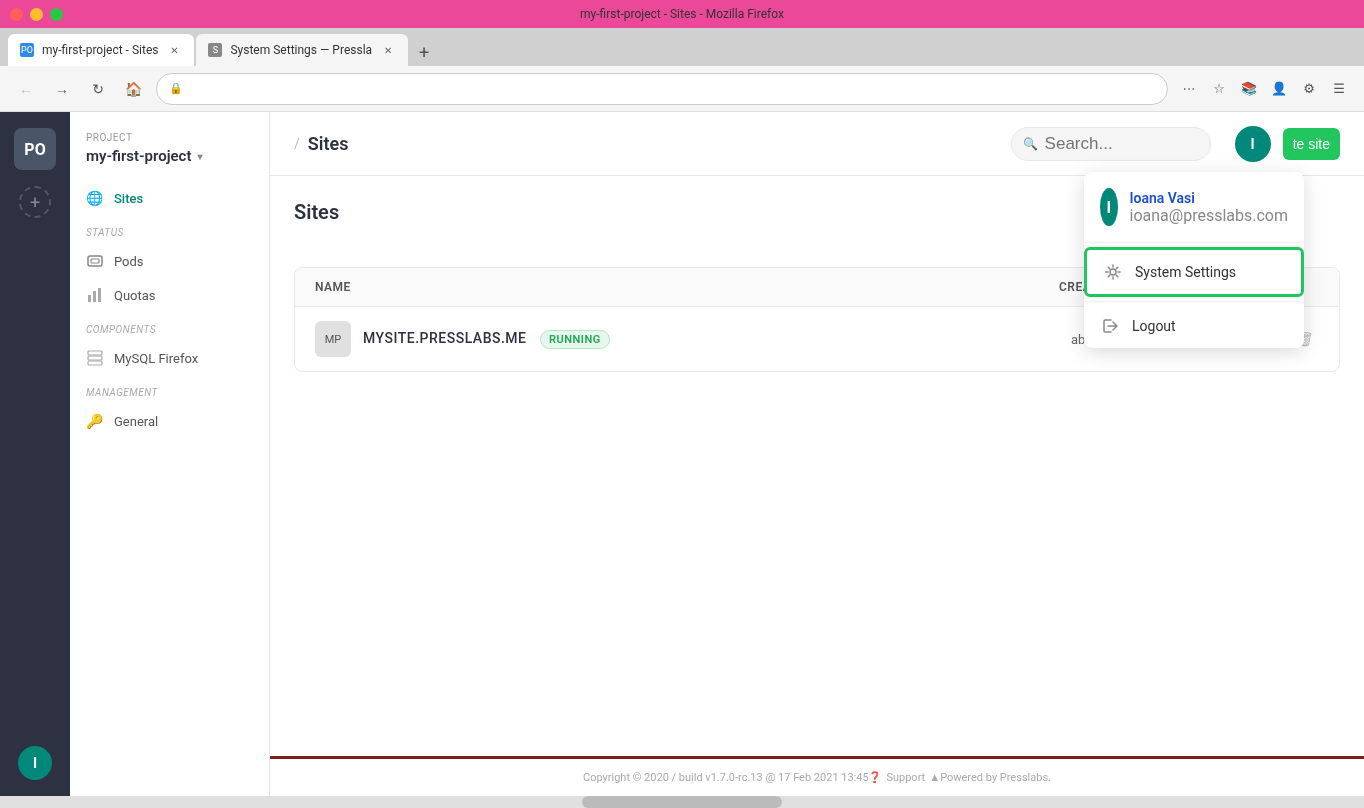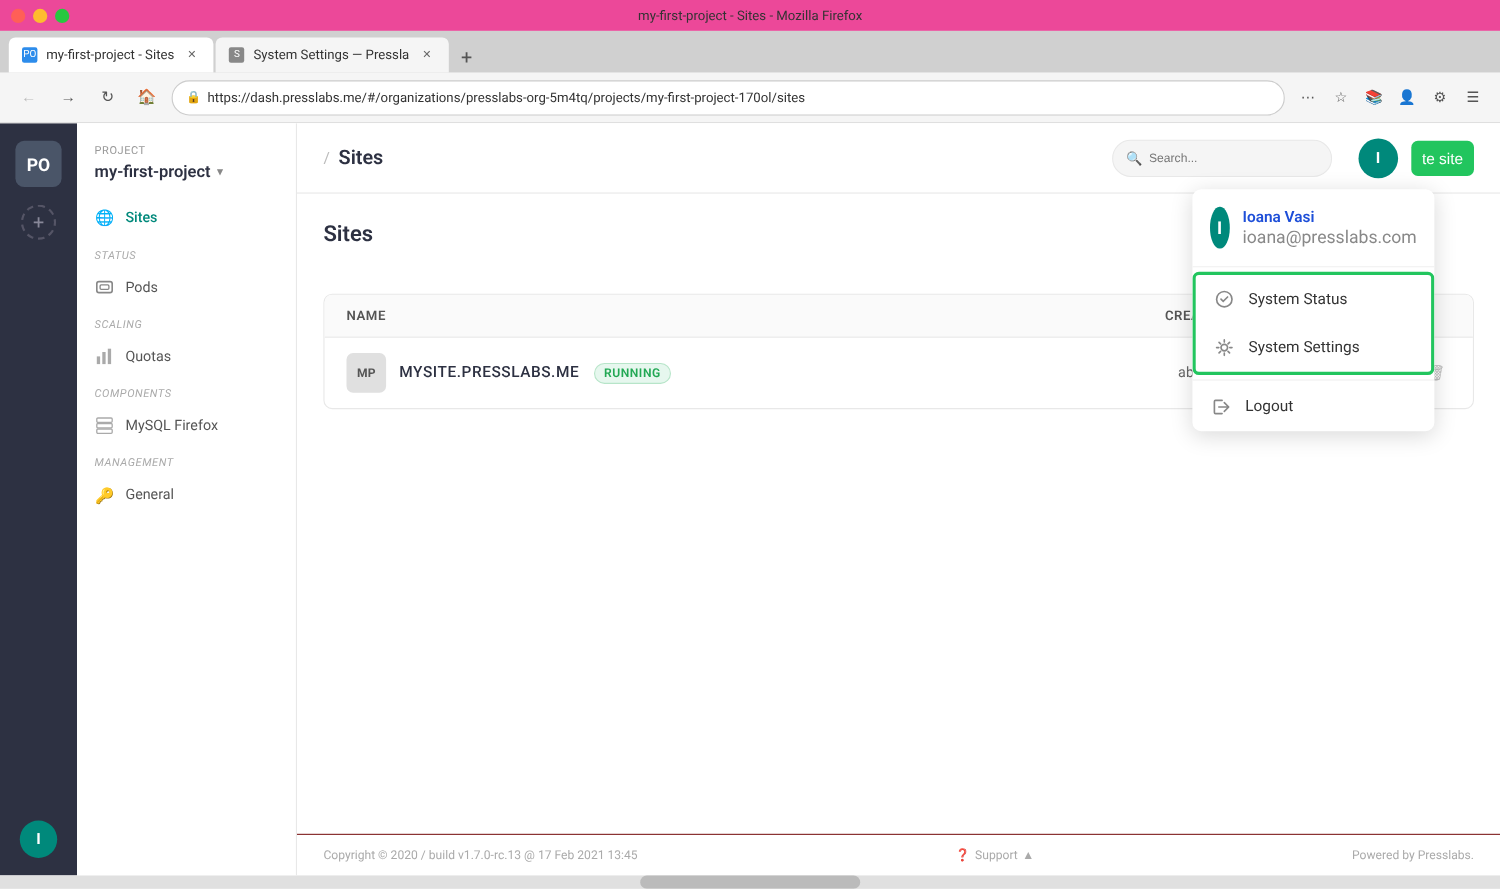--- a/index.html
+++ b/index.html
@@ -59,21 +59,21 @@
     
     .content-area { flex: 1; display: flex; flex-direction: column; position: relative; }
 
     
     .content-header { height: 64px; background: white; border-bottom: 1px solid #e8e8e8; display: flex; align-items: center; padding: 0 24px; gap: 12px; position: relative; }
     .breadcrumb { display: flex; align-items: center; gap: 8px; flex: 1; }
     .breadcrumb-slash { color: #bbb; }
     .breadcrumb-page { font-size: 18px; font-weight: 600; color: #2d3142; }
     .search-bar { width: 200px; height: 34px; background: #f5f5f5; border-radius: 17px; border: 1px solid #e8e8e8; display: flex; align-items: center; padding: 0 12px; gap: 6px; }
     .search-icon { color: #aaa; font-size: 12px; }
-    .search-input { background: none; border: none; outline: none; font-size: 11px; color: #333; width: 140px; }
+    .search-input { background: none; border: none; outline: none; font-size: 17px; color: #333; width: 140px; }
     .user-menu-btn { width: 36px; height: 36px; border-radius: 50%; background: #00897b; display: flex; align-items: center; justify-content: center; color: white; font-weight: bold; font-size: 14px; cursor: pointer; }
 
     
     .dropdown-overlay { position: absolute; top: 60px; right: 60px; z-index: 100; background: white; border-radius: 8px; box-shadow: 0 4px 20px rgba(0,0,0,0.15); width: 220px; overflow: hidden; }
     .dropdown-user-info { padding: 16px; border-bottom: 1px solid #f0f0f0; display: flex; align-items: center; gap: 12px; }
     .dropdown-avatar { width: 38px; height: 38px; border-radius: 50%; background: #00897b; display: flex; align-items: center; justify-content: center; color: white; font-weight: bold; font-size: 16px; }
     .dropdown-user-name { font-weight: 600; font-size: 14px; color: #1d4ed8; }
     .dropdown-user-email { font-size: 16px; color: #888; }
     .dropdown-section { border: 3px solid #22c55e; border-radius: 6px; margin: 4px 0; }
     .dropdown-item { display: flex; align-items: center; gap: 12px; padding: 12px 16px; cursor: pointer; color: #333; font-size: 14px; }
@@ -87,29 +87,29 @@
 
     
     .sites-table { width: 100%; border: 1px solid #e8e8e8; border-radius: 8px; overflow: hidden; background: white; margin-top: 43px; }
     .table-header { display: flex; align-items: center; padding: 12px 20px; background: #fafafa; border-bottom: 1px solid #e8e8e8; }
     .col-name { flex: 1; font-size: 12px; font-weight: 600; color: #555; text-transform: uppercase; letter-spacing: 0.5px; }
     .col-created { width: 220px; font-size: 12px; font-weight: 600; color: #555; text-transform: uppercase; letter-spacing: 0.5px; display: flex; align-items: center; gap: 4px; cursor: pointer; }
     .sort-arrow { font-size: 10px; color: #aaa; }
     .col-actions { width: 40px; }
     .table-row { display: flex; align-items: center; padding: 14px 20px; border-bottom: 1px solid #f0f0f0; }
     .table-row:last-child { border-bottom: none; }
-    .site-icon { width: 36px; height: 36px; background: #e0e0e0; border-radius: 6px; display: flex; align-items: center; justify-content: center; font-size: 11px; font-weight: bold; color: #555; margin-right: 12px; }
+    .site-icon { width: 36px; height: 36px; background: #e0e0e0; border-radius: 6px; display: flex; align-items: center; justify-content: center; font-size: 11px; font-weight: normal; color: #555; margin-right: 12px; }
     .site-name { font-size: 14px; color: #2d3142; font-weight: 500; }
     .status-badge { display: inline-block; padding: 2px 8px; border-radius: 12px; font-size: 11px; font-weight: 600; background: #e6f7ee; color: #22a854; border: 1px solid #b7e5c9; margin-left: 10px; }
     .site-created { width: 220px; font-size: 13px; color: #666; }
     .delete-btn { width: 28px; height: 28px; display: flex; align-items: center; justify-content: center; cursor: pointer; color: #bbb; font-size: 14px; }
     .create-site-btn-partial { background: #22c55e; color: white; border: none; border-radius: 6px; padding: 8px 10px; font-size: 14px; font-weight: 500; cursor: pointer; margin-left: auto; }
 
     
-    .content-footer { padding: 12px 24px; border-top: 1px solid #7f1d1d; display: flex; align-items: center; justify-content: space-between; font-size: 11px; color: #aaa; }
+    .content-footer { padding: 12px 24px; border-top: 3px solid #7f1d1d; display: flex; align-items: center; justify-content: center; font-size: 11px; color: #aaa; }
     .footer-support { display: flex; align-items: center; gap: 4px; cursor: pointer; }
     .footer-right { color: #aaa; }
 
     .bottom-scrollbar { height: 12px; background: #e0e0e0; }
     .bottom-scrollbar-thumb { height: 100%; width: 200px; background: #bbb; border-radius: 6px; margin: 0 auto; }
   </style>
 </head>
 <body>
 
 <div class="browser-window">
@@ -137,21 +137,20 @@
     <div class="tab-new">+</div>
   </div>
 
   <div class="nav-bar">
     <div class="nav-btn disabled">←</div>
     <div class="nav-btn">→</div>
     <div class="nav-btn">↻</div>
     <div class="nav-btn">🏠</div>
     <div class="address-bar">
       <span class="address-bar-lock">🔒</span>
-      <span class="address-url">https://dash.presslabs.me/#/organizations/presslabs-org-5m4tq/projects/my-first-project-170ol/sites</span>
     </div>
     <div class="nav-extras">
       <div class="nav-icon">⋯</div>
       <div class="nav-icon">☆</div>
       <div class="nav-icon">📚</div>
       <div class="nav-icon">👤</div>
       <div class="nav-icon">⚙</div>
       <div class="nav-icon">☰</div>
     </div>
   </div>
@@ -182,21 +181,20 @@
       <div class="sidebar-item">
         <span class="sidebar-item-icon">
           <svg width="16" height="16" viewBox="0 0 16 16" fill="none">
             <rect x="1" y="3" width="14" height="10" rx="2" stroke="#888" stroke-width="1.5"></rect>
             <rect x="4" y="6" width="8" height="4" rx="1" stroke="#888" stroke-width="1.2"></rect>
           </svg>
         </span>
         <span>Pods</span>
       </div>
 
-      <div class="sidebar-section-label">SCALING</div>
       <div class="sidebar-item">
         <span class="sidebar-item-icon">
           <svg width="16" height="16" viewBox="0 0 16 16" fill="none">
             <rect x="1" y="8" width="3" height="7" fill="#aaa"></rect>
             <rect x="6" y="4" width="3" height="11" fill="#aaa"></rect>
             <rect x="11" y="1" width="3" height="14" fill="#aaa"></rect>
           </svg>
         </span>
         <span>Quotas</span>
       </div>
@@ -244,29 +242,20 @@
           </div>
           <div>
             <div class="dropdown-user-name">Ioana Vasi</div>
             <div class="dropdown-user-email">ioana@presslabs.com</div>
           </div>
         </div>
         <div class="dropdown-section">
           <div class="dropdown-item">
             <span class="dropdown-item-icon">
               <svg width="18" height="18" viewBox="0 0 18 18" fill="none">
-                <circle cx="9" cy="9" r="7" stroke="#888" stroke-width="1.5"></circle>
-                <path d="M6 9l2 2 4-4" stroke="#888" stroke-width="1.5" stroke-linecap="round"></path>
-              </svg>
-            </span>
-            <span>System Status</span>
-          </div>
-          <div class="dropdown-item">
-            <span class="dropdown-item-icon">
-              <svg width="18" height="18" viewBox="0 0 18 18" fill="none">
                 <circle cx="9" cy="9" r="3" stroke="#888" stroke-width="1.5"></circle>
                 <path d="M9 2v2M9 14v2M2 9h2M14 9h2M4.22 4.22l1.42 1.42M12.36 12.36l1.42 1.42M4.22 13.78l1.42-1.42M12.36 5.64l1.42-1.42" stroke="#888" stroke-width="1.5" stroke-linecap="round"></path>
               </svg>
             </span>
             <span>System Settings</span>
           </div>
         </div>
         <div class="dropdown-separator"></div>
         <div class="dropdown-logout">
           <span class="dropdown-item-icon">

